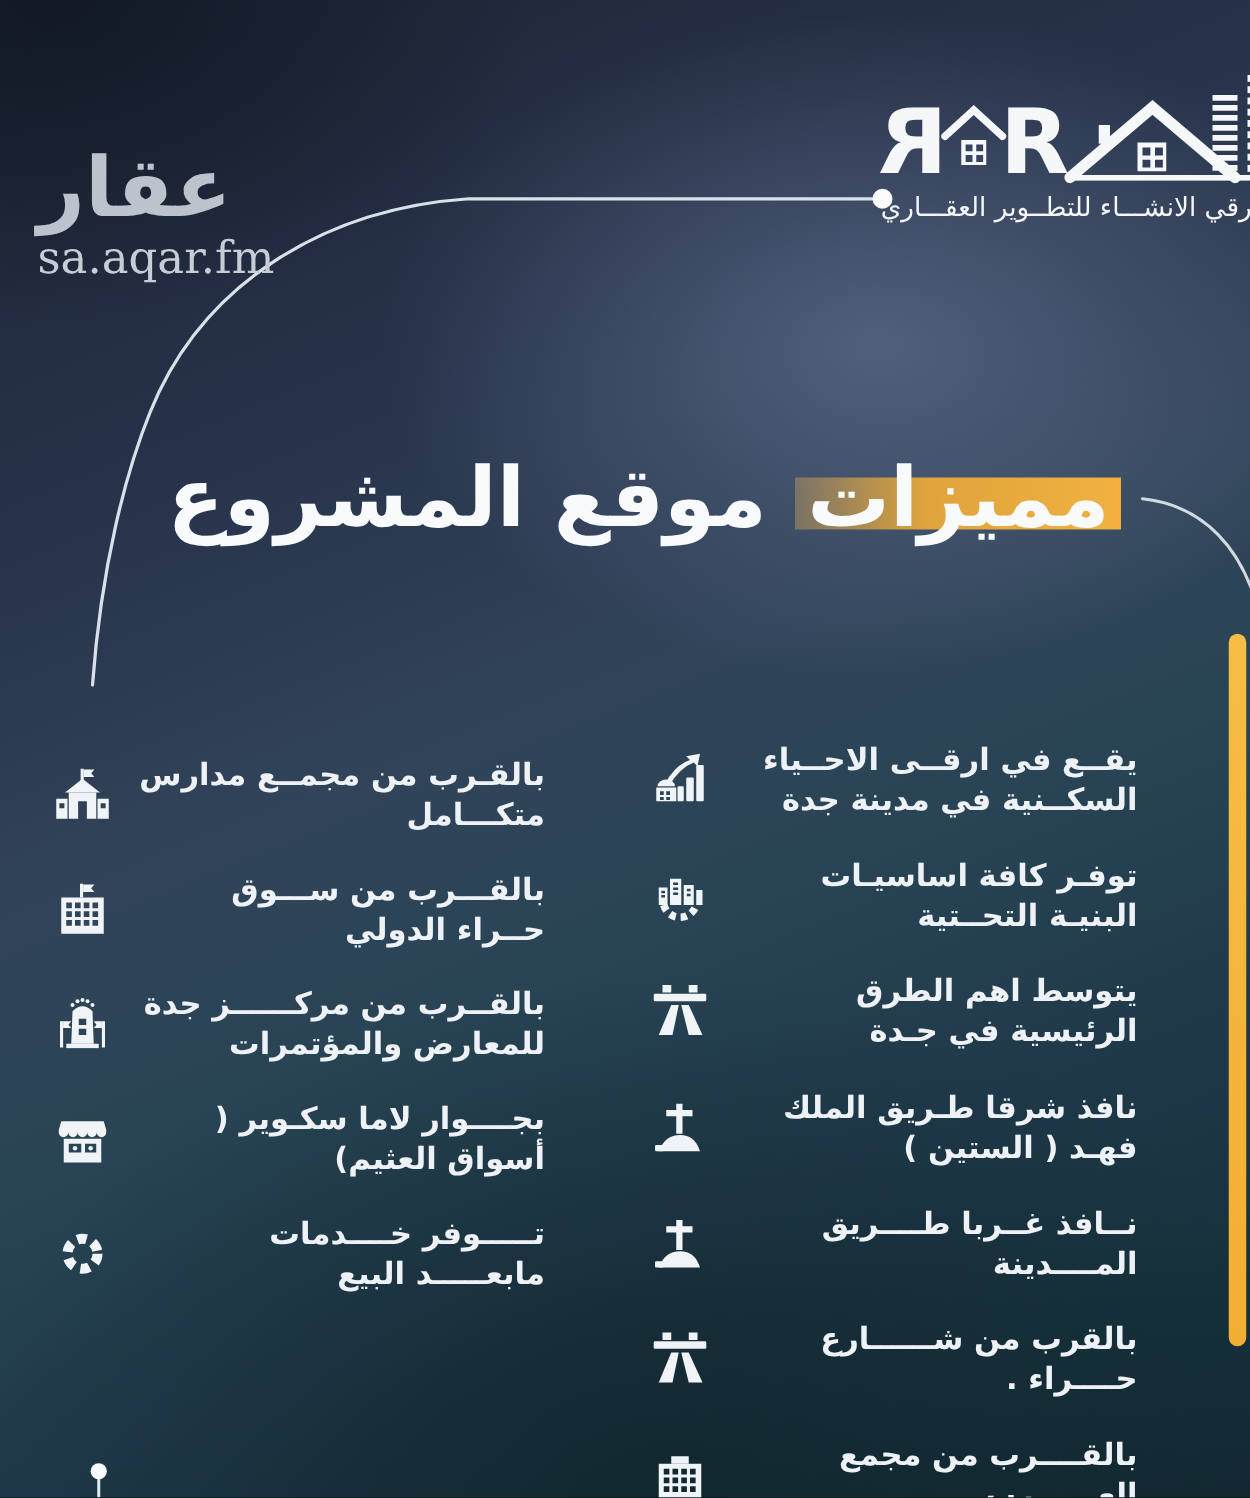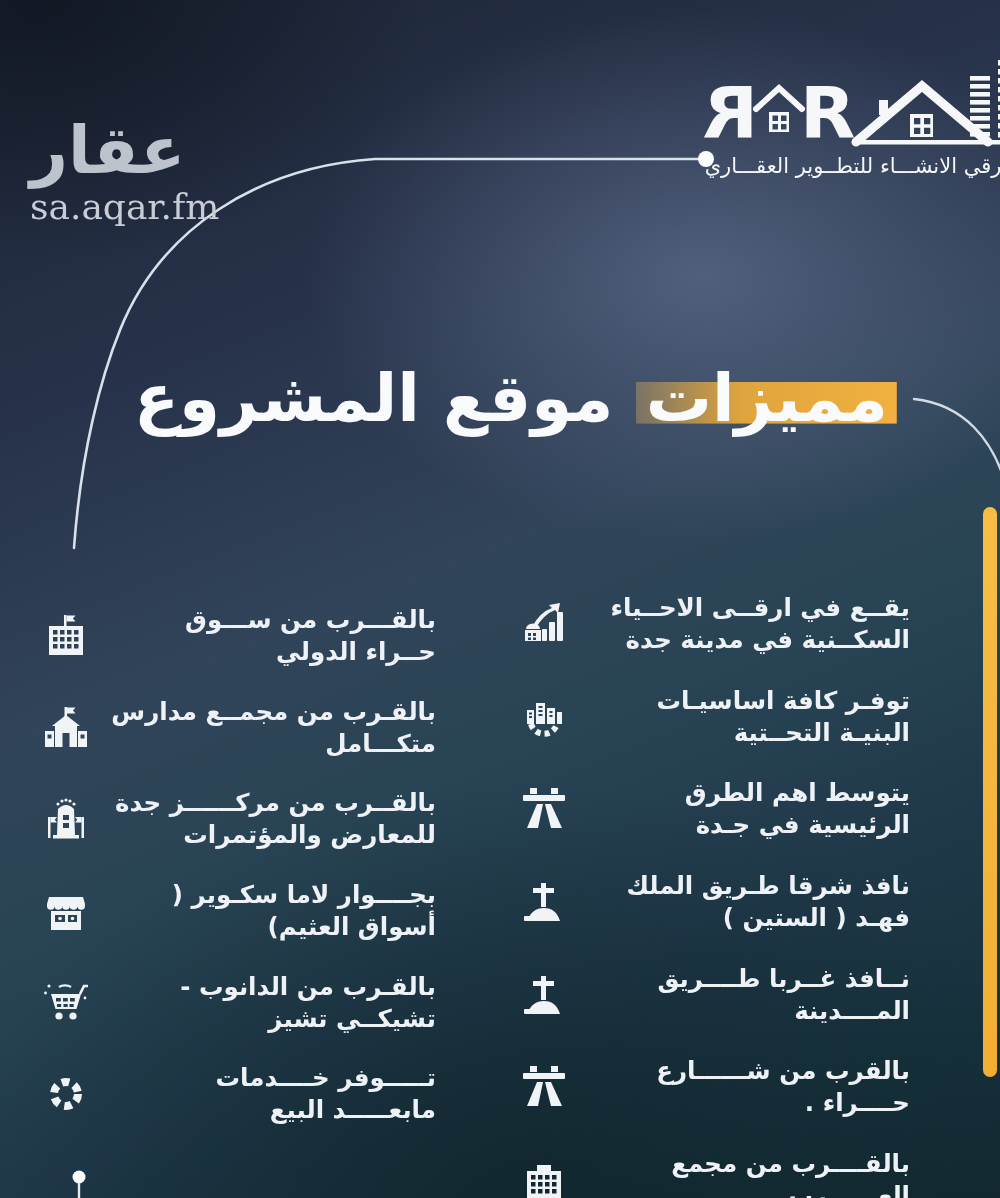--- a/index.html
+++ b/index.html
@@ -189,39 +189,39 @@
             <rect x="17" y="7" width="14" height="6"></rect>
           </svg>
         </span>
       <span class="txt">بالقــــرب من مجمع العــــــرب.</span>
     </div>
     </div>
   <div class="col col-left" id="col-left">
       <div class="row">
       <span class="ic">
           <svg viewBox="0 0 48 44" width="48" height="44">
-            <rect x="22" y="1" width="2.5" height="11"></rect>
-            <path d="M24.5 1.5h9l-2.6 3 2.6 3h-9z"></path>
-            <path fill-rule="evenodd" d="M7 12h34v29H7z M11 16h4.5v4.5H11z M18 16h4.5v4.5H18z M25 16h4.5v4.5H25z M32 16h4.5v4.5H32z M11 23h4.5v4.5H11z M18 23h4.5v4.5H18z M25 23h4.5v4.5H25z M32 23h4.5v4.5H32z M11 30h4.5v4.5H11z M18 30h4.5v4.5H18z M25 30h4.5v4.5H25z M32 30h4.5v4.5H32z"></path>
-          </svg>
-        </span>
-      <span class="txt">بالقـــرب من ســـوق حــراء الدولي</span>
-    </div>
-      <div class="row">
-      <span class="ic">
-          <svg viewBox="0 0 48 44" width="48" height="44">
             <rect x="22.5" y="1" width="2.5" height="10"></rect>
             <path d="M25 1.5h8.5l-2.5 3 2.5 3H25z"></path>
             <path d="M24 9 38 20H10z"></path>
             <path fill-rule="evenodd" d="M13 20h22v21H13z M20.5 27h7v14h-7z"></path>
             <path fill-rule="evenodd" d="M3 25h9v16H3z M5.5 28.5h4v4h-4z"></path>
             <path fill-rule="evenodd" d="M36 25h9v16h-9z M38.5 28.5h4v4h-4z"></path>
           </svg>
         </span>
       <span class="txt">بالقـرب من مجمــع مدارس متكـــامل</span>
+    </div>
+      <div class="row">
+      <span class="ic">
+          <svg viewBox="0 0 48 44" width="48" height="44">
+            <rect x="22" y="1" width="2.5" height="11"></rect>
+            <path d="M24.5 1.5h9l-2.6 3 2.6 3h-9z"></path>
+            <path fill-rule="evenodd" d="M7 12h34v29H7z M11 16h4.5v4.5H11z M18 16h4.5v4.5H18z M25 16h4.5v4.5H25z M32 16h4.5v4.5H32z M11 23h4.5v4.5H11z M18 23h4.5v4.5H18z M25 23h4.5v4.5H25z M32 23h4.5v4.5H32z M11 30h4.5v4.5H11z M18 30h4.5v4.5H18z M25 30h4.5v4.5H25z M32 30h4.5v4.5H32z"></path>
+          </svg>
+        </span>
+      <span class="txt">بالقـــرب من ســـوق حــراء الدولي</span>
     </div>
       <div class="row">
       <span class="ic">
           <svg viewBox="0 0 48 44" width="48" height="44">
             <circle cx="16" cy="7" r="1.6"></circle>
             <circle cx="20" cy="4" r="1.6"></circle>
             <circle cx="24" cy="3" r="1.6"></circle>
             <circle cx="28" cy="4" r="1.6"></circle>
             <circle cx="32" cy="7" r="1.6"></circle>
             <path fill-rule="evenodd" d="M16 12 q8-8 16 0 l1 26 H15z M21 18h6v5h-6z M21 26h6v5h-6z"></path>
@@ -242,35 +242,20 @@
             <path fill-rule="evenodd" d="M9 22h30v19H9z M13 26h10v7H13z M26 26h9v7h-9z"></path>
             <circle cx="18" cy="29.5" r="1.8"></circle>
             <circle cx="30.5" cy="29.5" r="1.8"></circle>
           </svg>
         </span>
       <span class="txt">بجــــوار لاما سكـوير ( أسواق العثيم)</span>
     </div>
       <div class="row">
       <span class="ic">
           <svg viewBox="0 0 48 44" width="48" height="44">
-            <circle cx="7" cy="5" r="1.6"></circle>
-            <circle cx="3.5" cy="12" r="1.4"></circle>
-            <path d="M17 6 a8 5 0 0 1 12 0" fill="none" stroke="#f1f4f6" stroke-width="2.2"></path>
-            <path fill-rule="evenodd" d="M9 13h30l-4.5 15H13.5z M14 17h4.8v3.4H14z M21 17h4.8v3.4H21z M28 17h4.8v3.4H28z M15 23h4.2v3H15z M21.5 23h4.2v3h-4.2z M27.5 23h4.2v3h-4.2z"></path>
-            <path d="M38 13l4-8h4" fill="none" stroke="#f1f4f6" stroke-width="2.6"></path>
-            <circle cx="17" cy="35" r="3.6"></circle>
-            <circle cx="31" cy="35" r="3.6"></circle>
-            <circle cx="43" cy="17" r="1.4"></circle>
-          </svg>
-        </span>
-      <span class="txt">بالقـرب من الدانوب - تشيكــي تشيز</span>
-    </div>
-      <div class="row">
-      <span class="ic">
-          <svg viewBox="0 0 48 44" width="48" height="44">
             <circle cx="24" cy="22" r="12" fill="none" stroke="#f1f4f6" stroke-width="8" stroke-dasharray="7.5 5.5"></circle>
           </svg>
         </span>
       <span class="txt">تـــــوفر خــــدمات مابعـــــد البيع</span>
     </div>
     </div>
 
 </div>
 
 </body></html>

